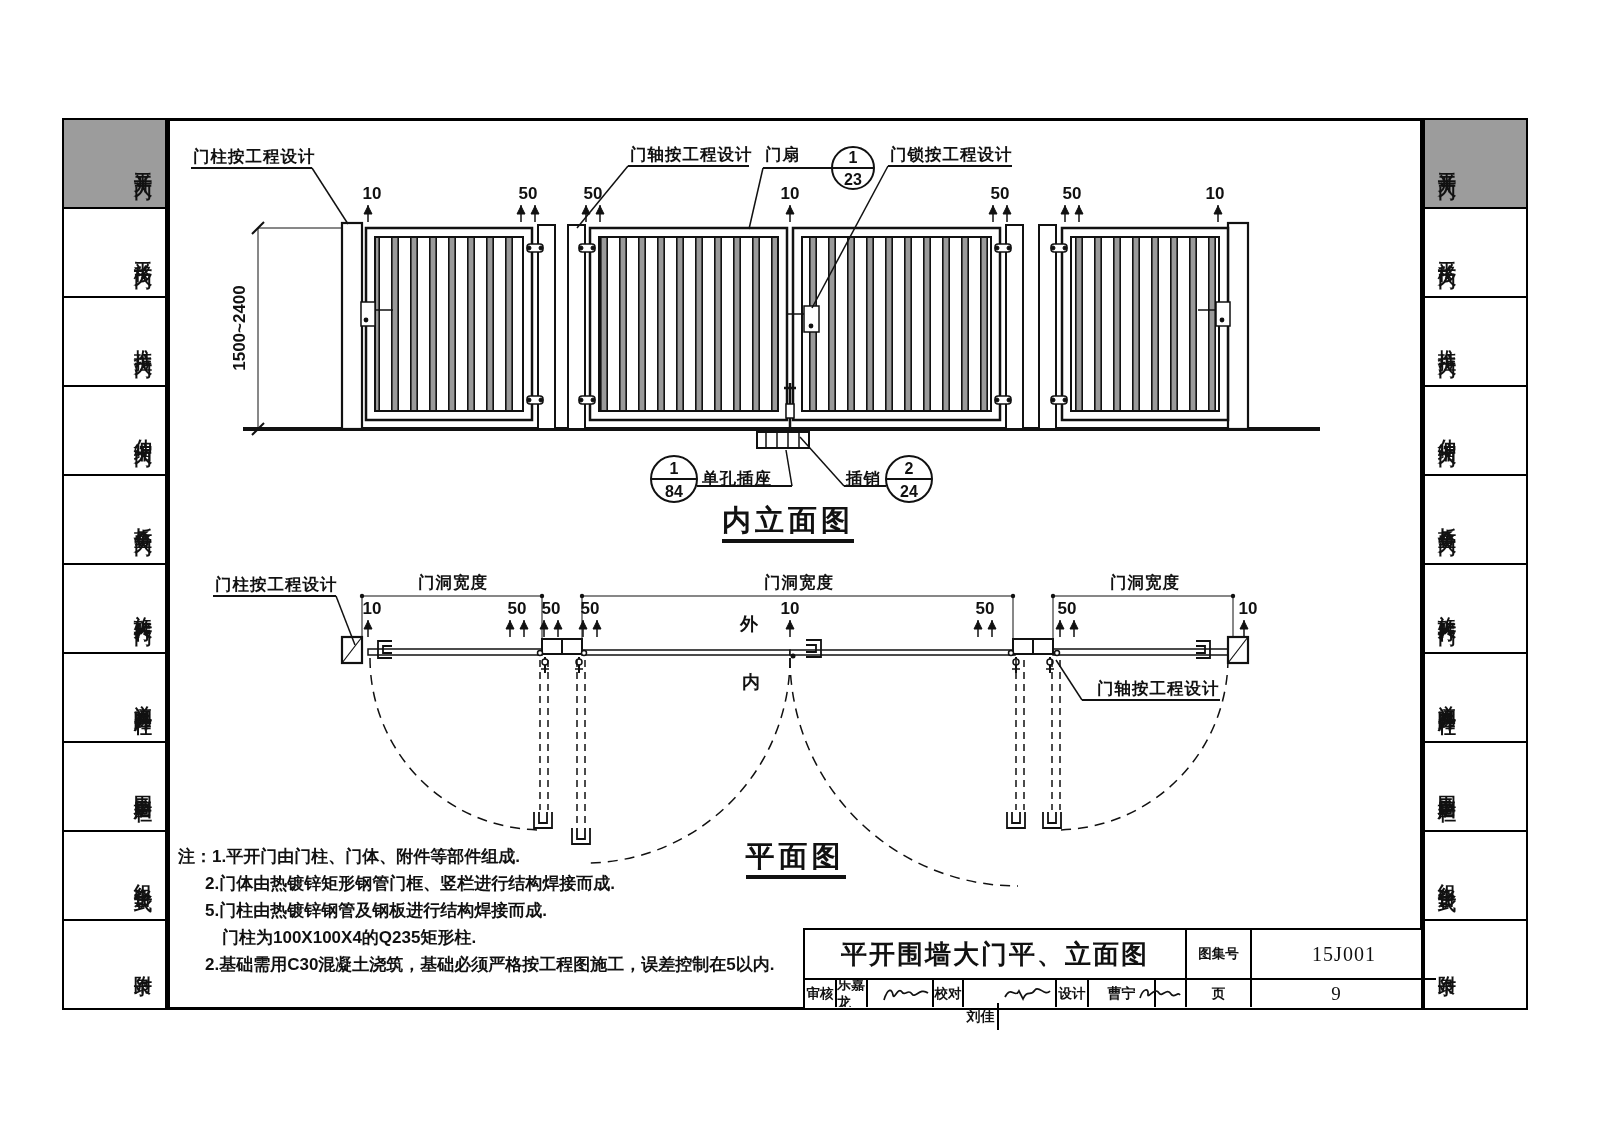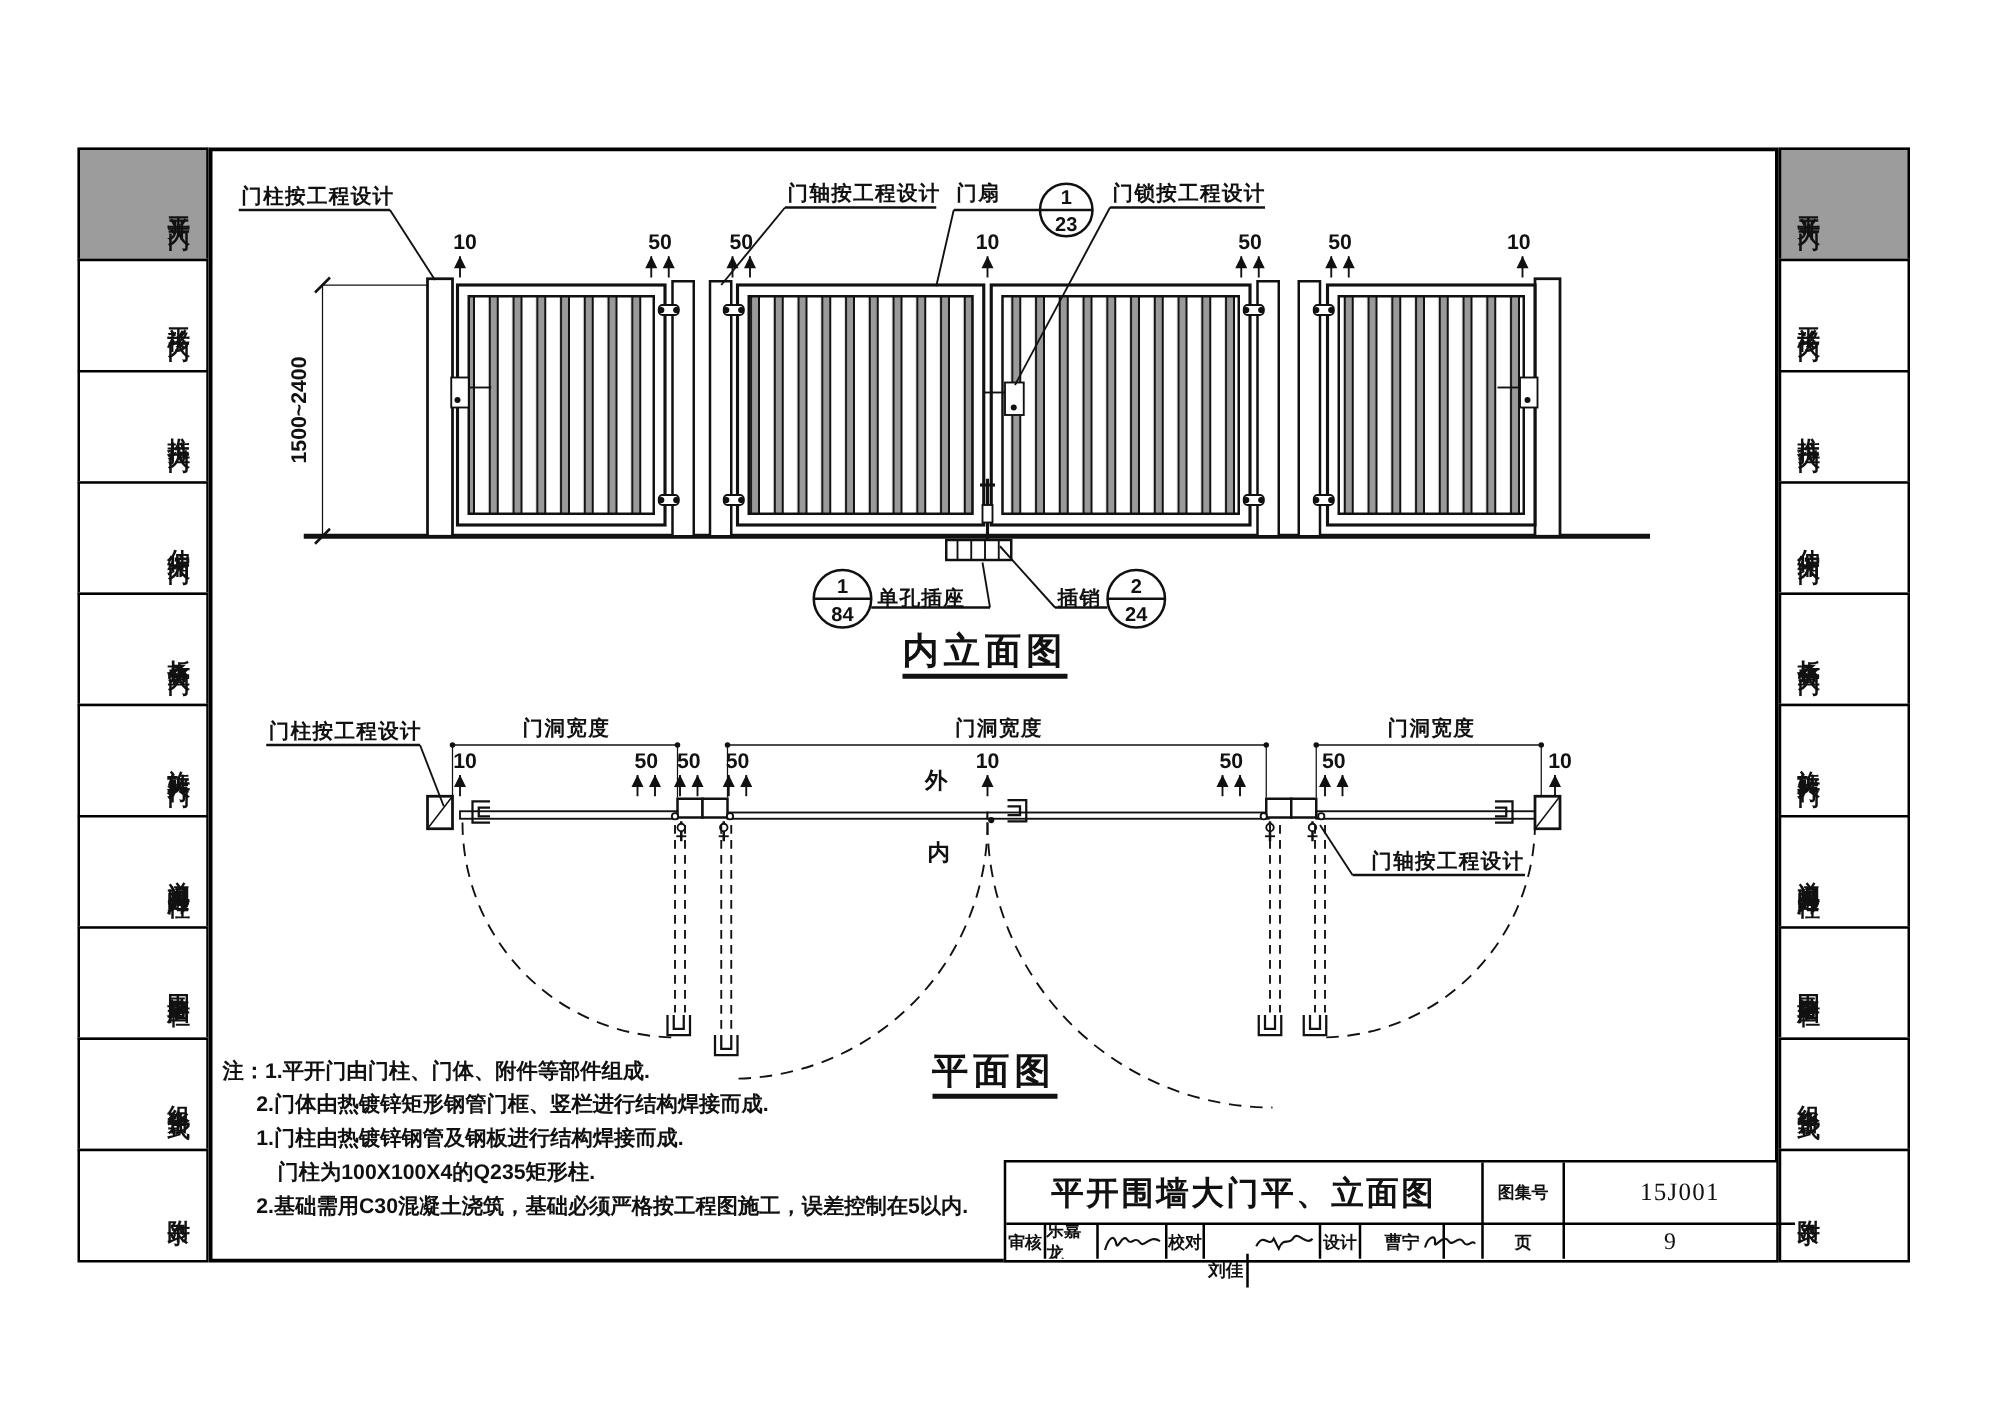--- a/index.html
+++ b/index.html
@@ -385,32 +385,32 @@
       <line x1="1082" y1="700" x2="1056" y2="660" stroke-width="1.5"></line>
 
       <text class="vtitle" x="795" y="866" stroke="none">平面图</text>
       <rect x="746" y="875" width="100" height="4" fill="#111" stroke="none"></rect>
     </g>
   </svg>
 
   <div class="notes">
     <div class="n-first">注：1.平开门由门柱、门体、附件等部件组成.</div>
     <div class="n-item">2.门体由热镀锌矩形钢管门框、竖栏进行结构焊接而成.</div>
-    <div class="n-item">1.门柱由热镀锌钢管及钢板进行结构焊接而成.</div>
+    <div class="n-item">5.门柱由热镀锌钢管及钢板进行结构焊接而成.</div>
     <div class="n-wrap">门柱为100X100X4的Q235矩形柱.</div>
     <div class="n-item">2.基础需用C30混凝土浇筑，基础必须严格按工程图施工，误差控制在5以内.</div>
   </div>
 
   <div class="titleblock">
     <div class="tb-cell tb-r1 tb-title" style="left:0;width:382px;">平开围墙大门平、立面图</div>
     <div class="tb-cell tb-r1 tb-small" style="left:382px;width:65px;">图集号</div>
     <div class="tb-cell tb-r1 tb-serif" style="left:447px;width:184px;border-right:none;">15J001</div>
 
     <div class="tb-cell tb-r2 tb-small" style="left:0;width:32px;">审核</div>
-    <div class="tb-cell tb-r2 tb-name" style="left:32px;width:42px;">乐嘉龙</div>
+    <div class="tb-cell tb-r2 tb-name" style="left:32px;width:31px;">乐嘉龙</div>
     <div class="tb-cell tb-r2" style="left:74px;width:55px;">
       <svg width="50" height="22" viewBox="0 0 50 22">
         <path d="M3,17 C7,4 11,6 12,12 C13,18 17,3 21,9 C24,14 27,5 31,11 C34,16 39,4 47,10" fill="none" stroke="#111" stroke-width="1.7"></path>
       </svg>
     </div>
     <div class="tb-cell tb-r2 tb-small" style="left:129px;width:30px;">校对</div>
     <div class="tb-cell tb-r2 tb-name" style="left:159px;width:35px;margin-top:23px;">刘佳</div>
     <div class="tb-cell tb-r2" style="left:194px;width:58px;">
       <svg width="52" height="22" viewBox="0 0 52 22">
         <path d="M4,14 C10,2 14,16 18,8 L22,16 C26,6 30,14 34,7 C38,2 44,14 49,8" fill="none" stroke="#111" stroke-width="1.7"></path>

